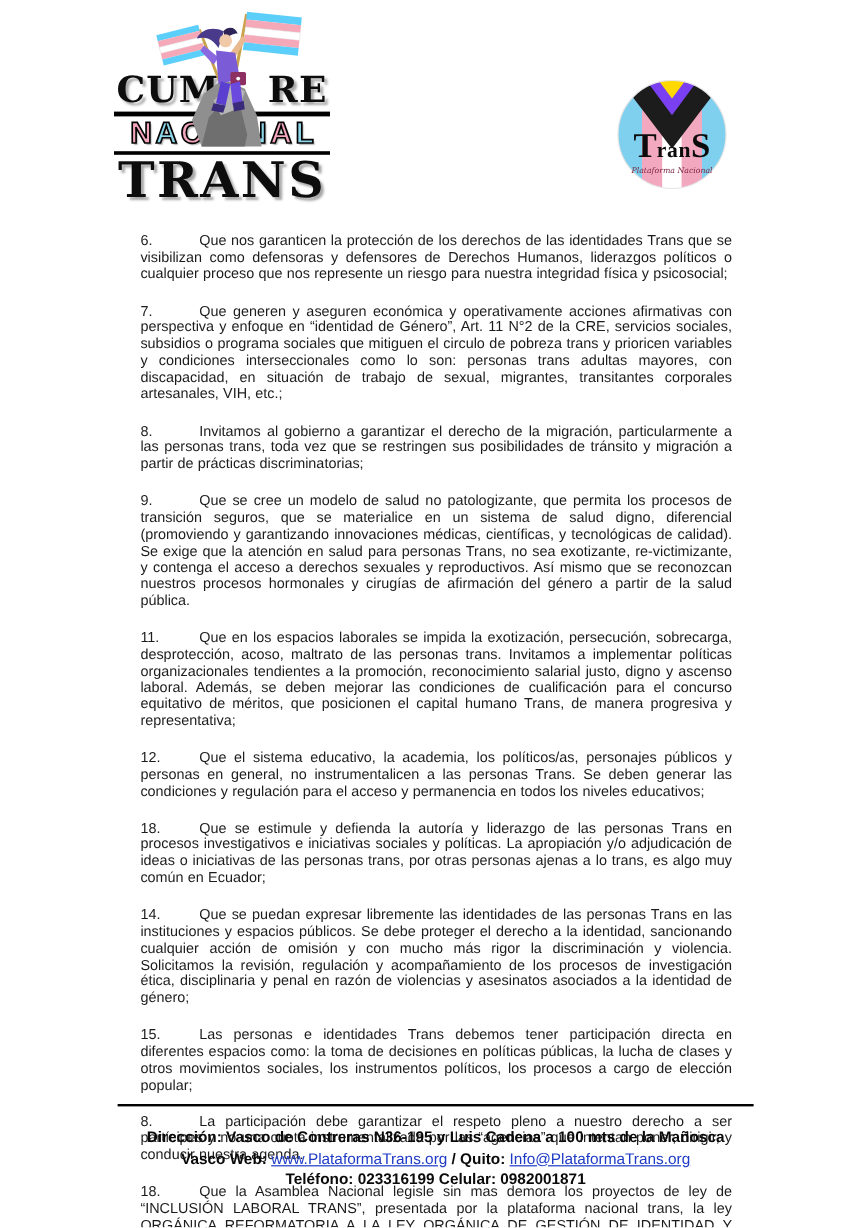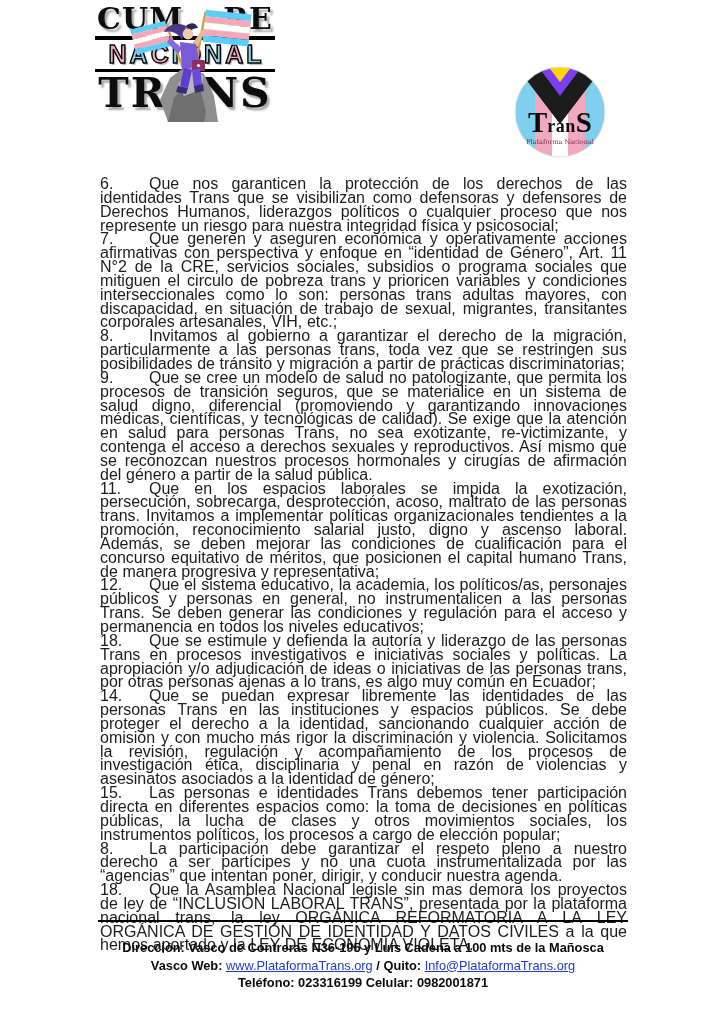--- a/index.html
+++ b/index.html
@@ -10,40 +10,40 @@
   html,body{margin:0;padding:0;background:#ffffff;}
   body{width:723px;height:1023px;font-family:"Liberation Sans",sans-serif;color:var(--ink);}
   .page{position:relative;width:723px;height:1023px;background:#fff;overflow:hidden;}
 
   
   .hdr{position:absolute;left:0;top:0;width:723px;height:176px;}
   .logo-left{position:absolute;left:94px;top:4px;width:182px;height:170px;text-align:center;}
   .climber{position:absolute;left:14px;top:0;width:154px;height:122px;z-index:3;}
   .slab{font-family:"DejaVu Serif","Liberation Serif",serif;font-weight:bold;color:#0d0d0d;
         text-shadow:2.5px 2.5px 2px rgba(60,60,60,.45);}
-  .row-cumre{position:relative;z-index:2;display:flex;justify-content:space-between;
+  .row-cumre{position:relative;z-index:2;margin-top:57px;display:flex;justify-content:space-between;
         padding:0 3px;font-size:30px;line-height:30px;letter-spacing:1px;align-items:flex-end;}
   .bar{position:relative;z-index:1;height:3.5px;background:#000;margin:2px 1px 1px 1px;}
   .row-nacional{position:relative;z-index:2;display:flex;justify-content:center;gap:3px;
         font-size:25px;line-height:26px;font-weight:bold;
         -webkit-text-stroke:1.4px #000;text-shadow:1.5px 1.5px 1px rgba(80,80,80,.4);}
   .nl-pink{color:var(--pink);} .nl-blue{color:var(--blue);}
   .row-trans{position:relative;z-index:2;font-size:41px;line-height:40px;letter-spacing:2px;margin-top:1px;}
 
   .logo-right{position:absolute;left:514px;top:66px;width:92px;height:92px;}
   .logo-right svg{position:absolute;left:0;top:0;}
   .brand-wrap{position:absolute;left:0;top:46px;width:92px;text-align:center;z-index:4;
         font-family:"Liberation Serif",serif;font-weight:bold;color:#0c0c0c;line-height:20px;}
   .brand-big{font-size:29px;} .brand-mid{font-size:18px;letter-spacing:.5px;}
   .brand-sub{position:absolute;left:0;top:72px;width:92px;text-align:center;z-index:4;
-        font-family:"DejaVu Serif",serif;font-size:6.5px;color:#7a1f3d;}
+        font-family:"DejaVu Serif",serif;font-style:italic;font-size:6.5px;color:#7a1f3d;}
 
   
   .doc-body{position:absolute;left:100px;top:177px;width:527px;}
-  .doc-body p{margin:0;text-align:justify;font-size:16px;line-height:13.85px;color:#1c1c1c;
+  .doc-body p{margin:17px;text-align:justify;font-size:12px;line-height:13.85px;color:#1c1c1c;
         word-spacing:.2px;}
   .pnum{display:inline-block;width:49px;}
 
   
   .ftr{position:absolute;left:98px;top:920px;width:530px;border-top:2.5px solid #000;
         padding-top:17px;text-align:center;font-weight:bold;font-size:12.8px;line-height:17.5px;color:#0a0a0a;}
   .ftr a{color:var(--link);text-decoration:underline;font-weight:normal;}
 </style>
 </head>
 <body>

